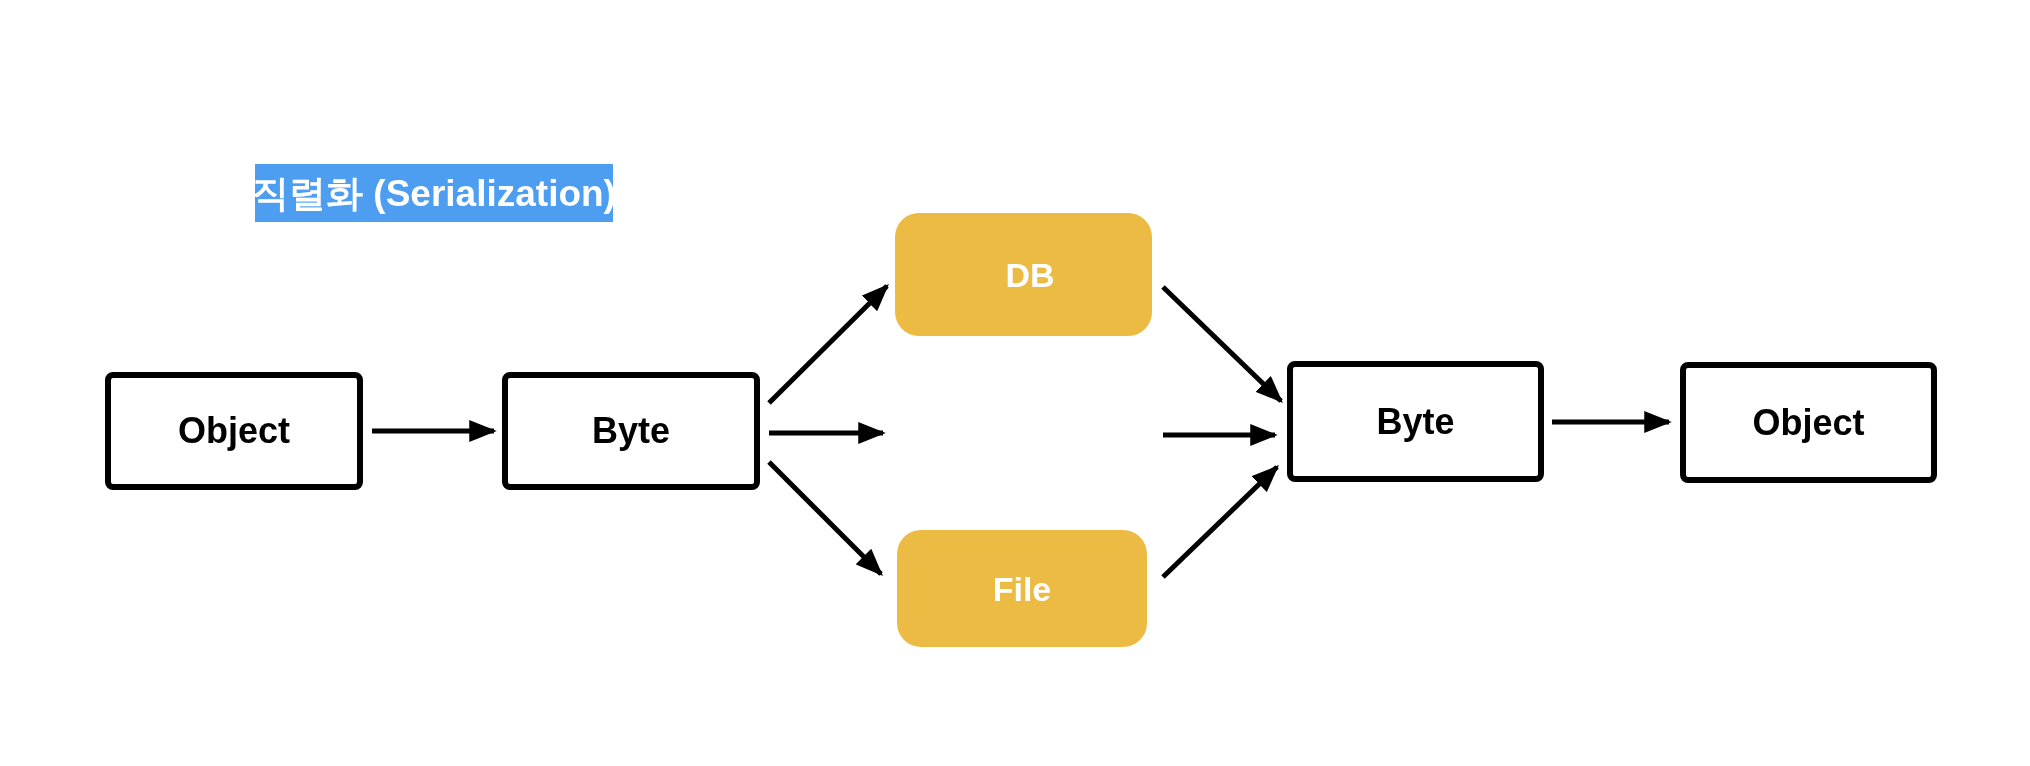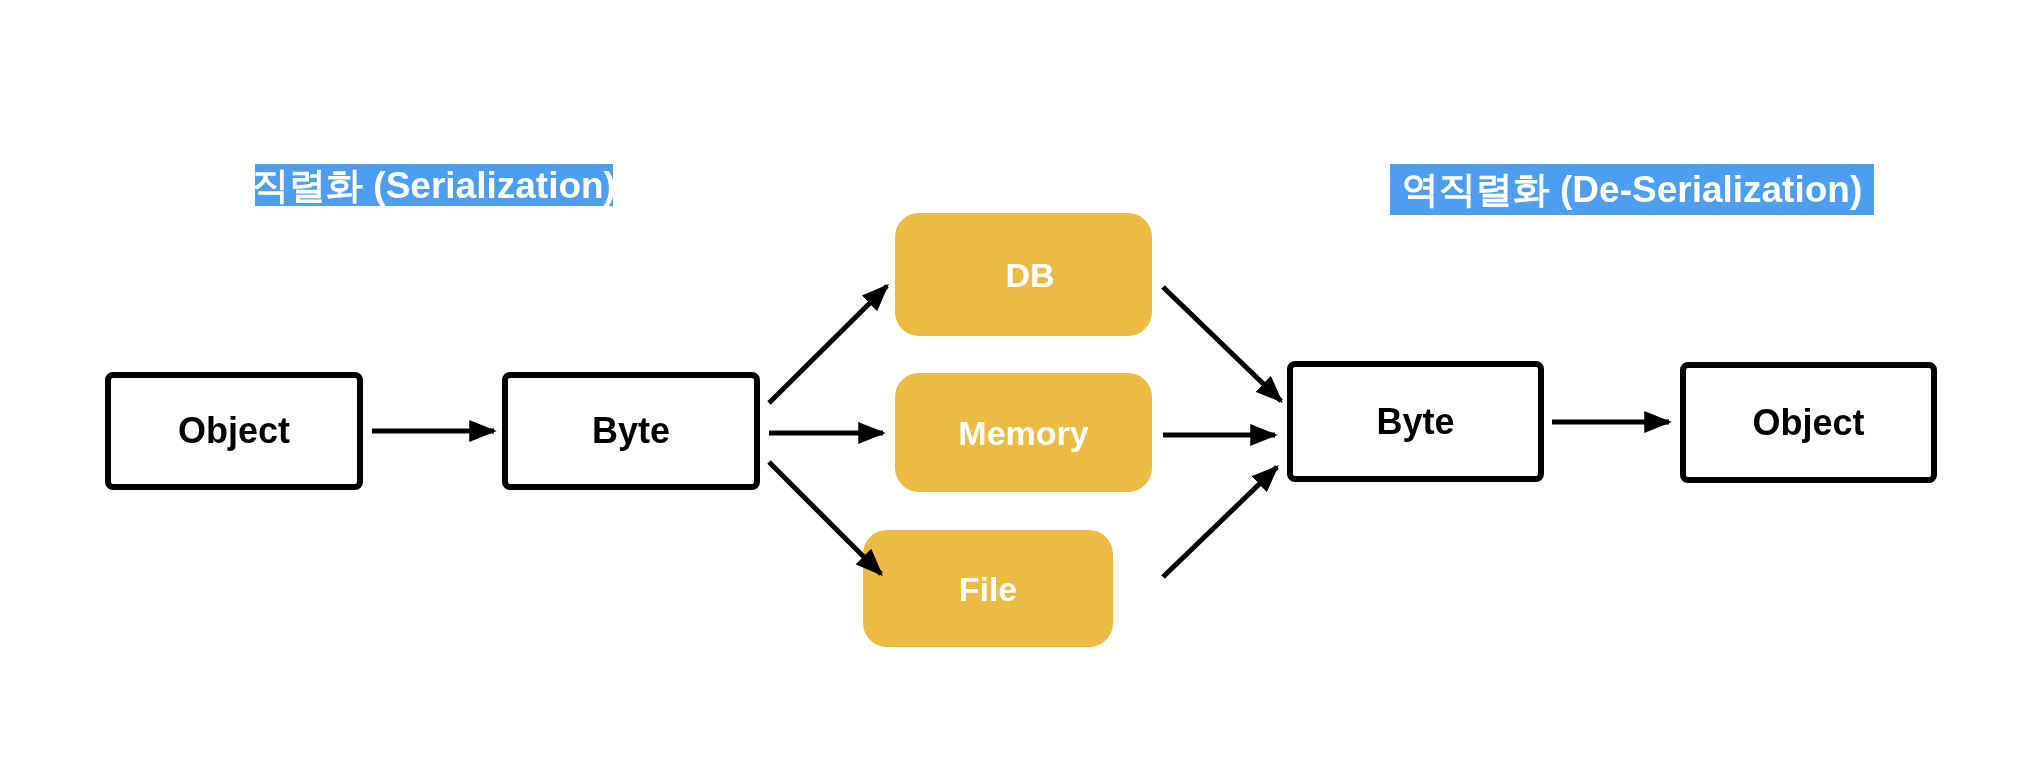--- a/index.html
+++ b/index.html
@@ -19,21 +19,21 @@
     display: flex;
     align-items: center;
     justify-content: center;
     background: var(--label-bg, #4D9EF0);
     color: var(--label-text, #FFFFFF);
     font-size: 37px;
     font-weight: bold;
     white-space: nowrap;
     line-height: 1;
   }
-  .label-serialization   { left: 255px;  top: 164px; width: 358px; height: 42px; }
+  .label-serialization   { left: 255px;  top: 164px; width: 358px; height: 58px; }
   .label-deserialization { left: 1390px; top: 164px; width: 484px; height: 51px; }
 
   .node {
     position: absolute;
     display: flex;
     align-items: center;
     justify-content: center;
     box-sizing: border-box;
     font-weight: bold;
     white-space: nowrap;
@@ -50,21 +50,21 @@
     background: var(--store-bg, #ECBB44);
     border: none;
     border-radius: 24px;
     color: var(--store-text, #FFFFFF);
     font-size: 34px;
   }
   .node-object-left  { left: 105px;  top: 372px; width: 258px; height: 118px; }
   .node-byte-left    { left: 502px;  top: 372px; width: 258px; height: 118px; }
   .node-db           { left: 895px;  top: 213px; width: 257px; height: 123px; padding-left: 13px; }
   .node-memory       { left: 895px;  top: 373px; width: 257px; height: 119px; }
-  .node-file         { left: 863px;  top: 530px; width: 250px; height: 117px; }
+  .node-file         { left: 897px;  top: 530px; width: 250px; height: 117px; }
   .node-byte-right   { left: 1287px; top: 361px; width: 257px; height: 121px; }
   .node-object-right { left: 1680px; top: 362px; width: 257px; height: 121px; }
 
   .arrow-layer {
     position: absolute;
     left: 0;
     top: 0;
     pointer-events: none;
   }
   .arrow-line {
@@ -74,29 +74,27 @@
   }
   .ah { fill: var(--arrow, #000000); }
 </style>
 </head>
 <body>
 
 <div class="canvas">
 
   <div class="flow-label label-serialization">직렬화 (Serialization)</div>
 
-  <div class="flow-label label-deserialization">역직렬화 (De-Serialization)</div>
 
   <div class="node node-plain node-object-left">Object</div>
 
   <div class="node node-plain node-byte-left">Byte</div>
 
   <div class="node node-store node-db">DB</div>
 
-  <div class="node node-store node-memory">Memory</div>
 
   <div class="node node-store node-file">File</div>
 
   <div class="node node-plain node-byte-right">Byte</div>
 
   <div class="node node-plain node-object-right">Object</div>
 
   <svg class="arrow-layer" width="2030" height="766" viewBox="0 0 2030 766">
     <defs>
       <marker id="ah" viewBox="0 0 10 8" refX="9" refY="4" markerWidth="5.5" markerHeight="4.4" orient="auto">

